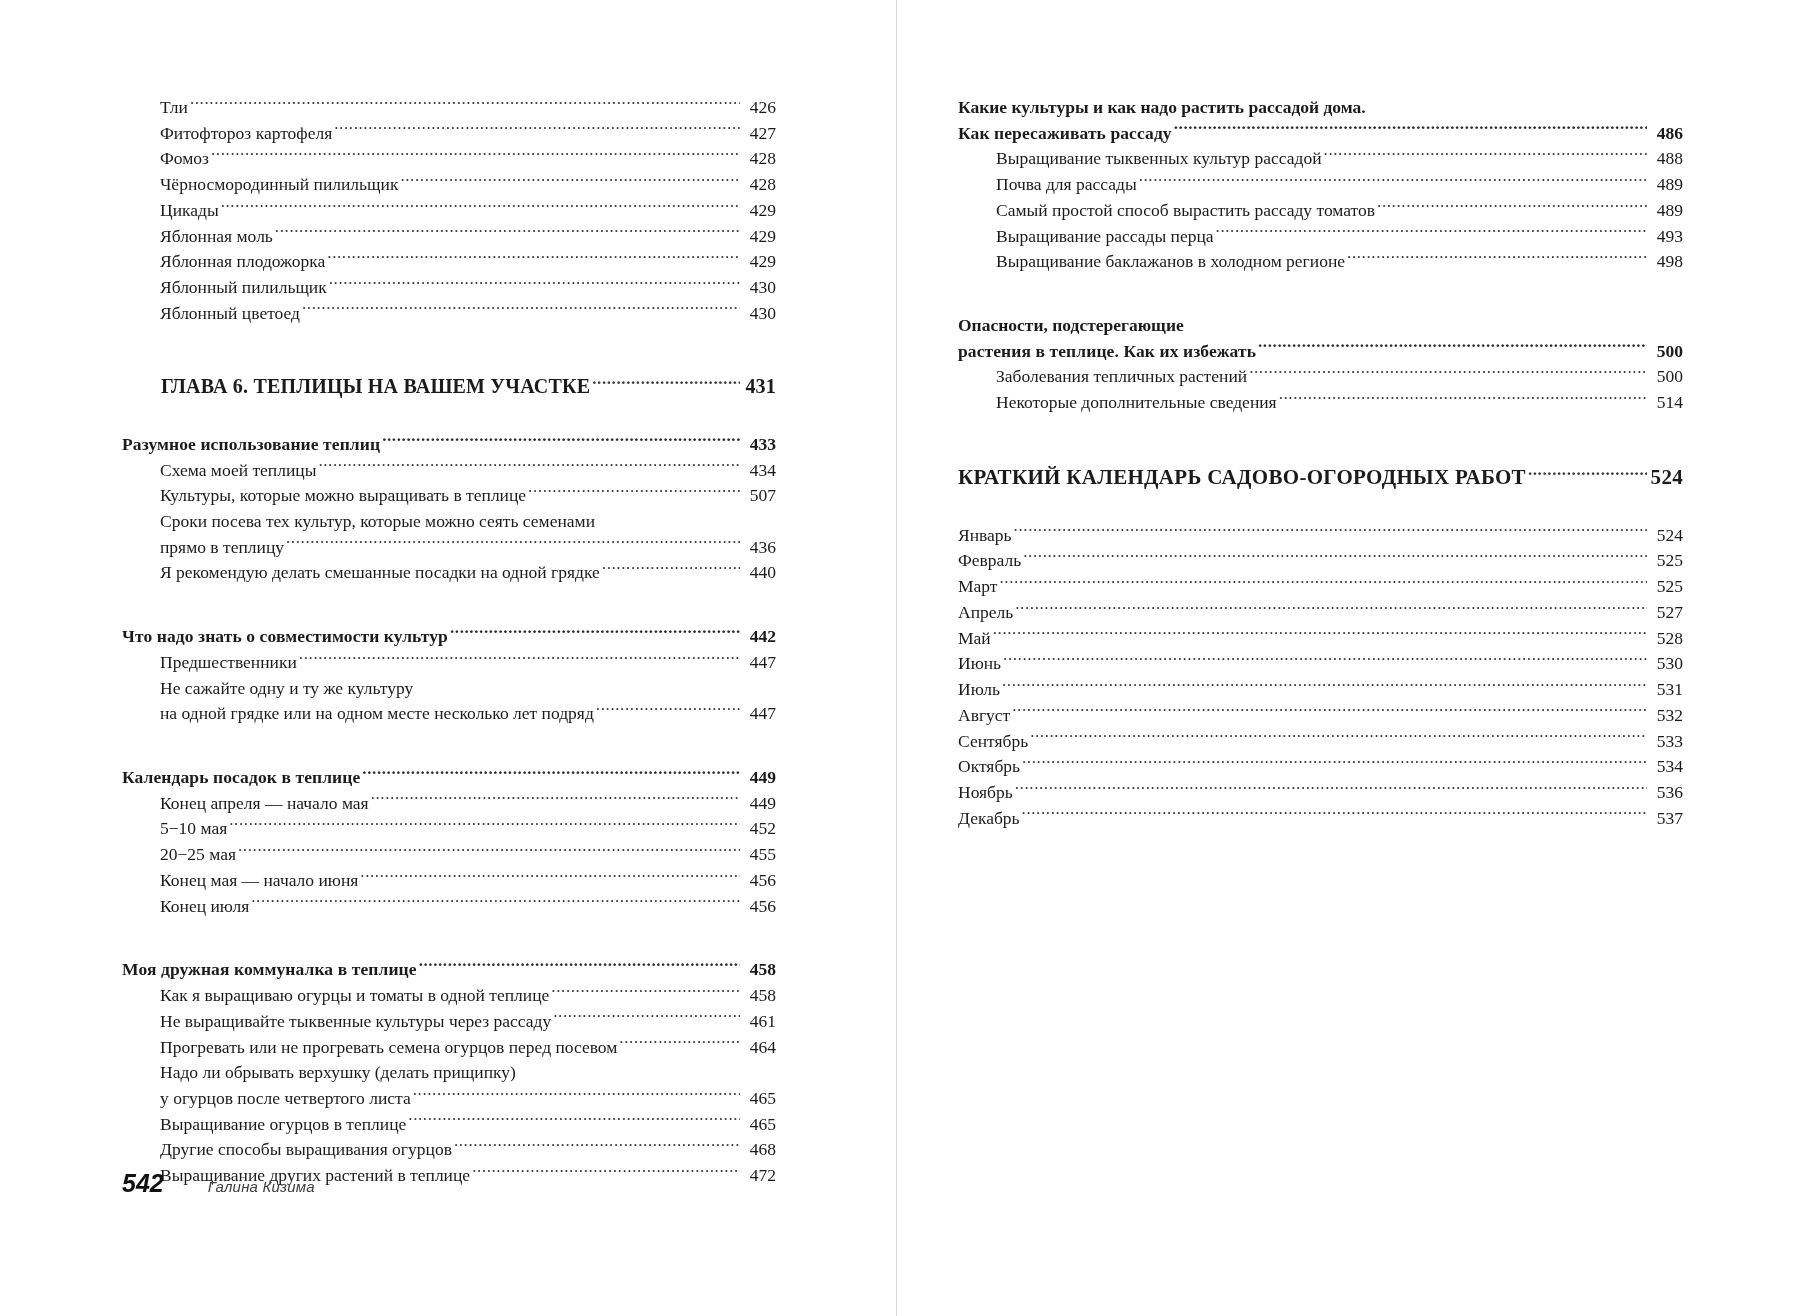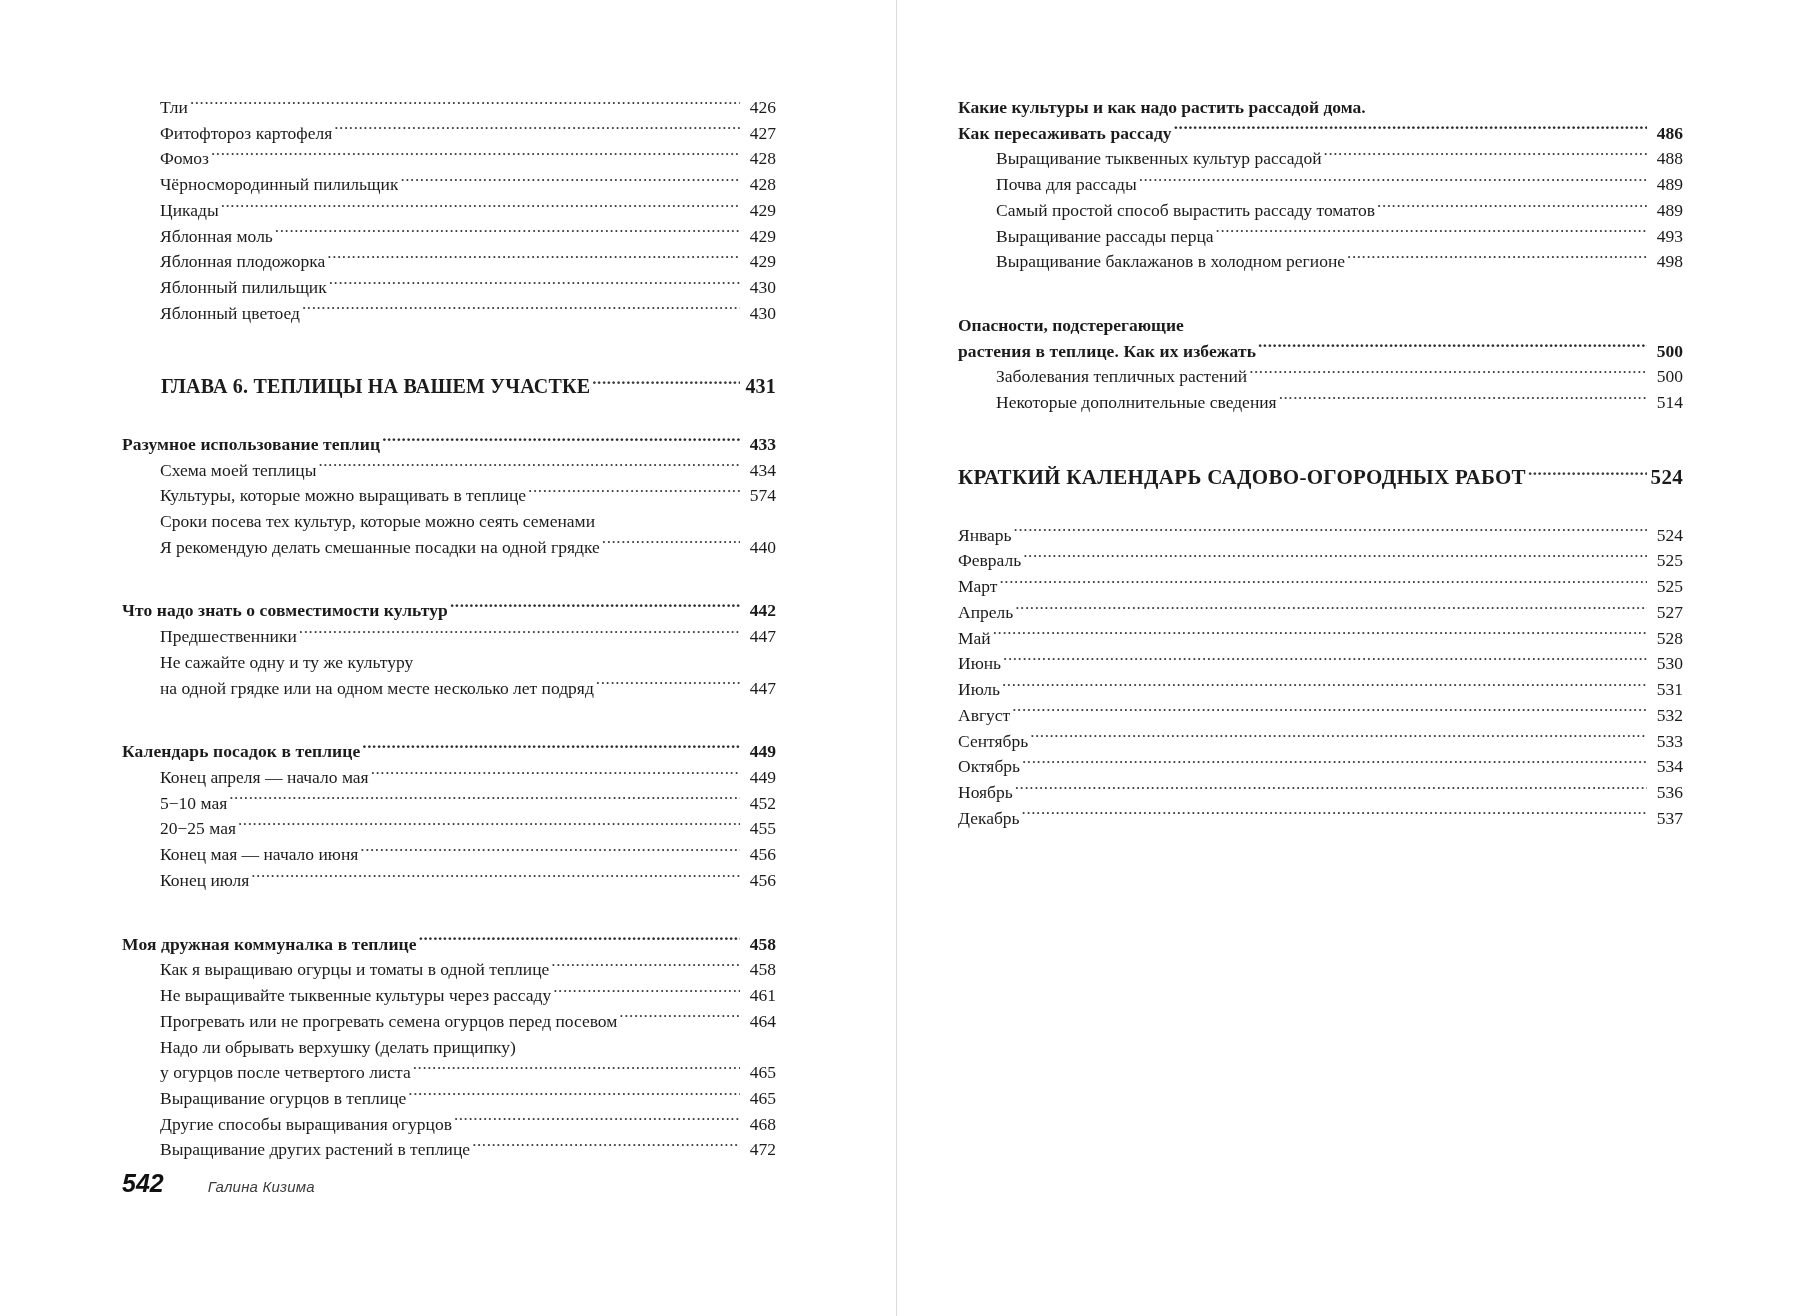--- a/index.html
+++ b/index.html
@@ -211,23 +211,28 @@
         <span class="p">433</span>
       </div>
       <div class="toc-line lvl2">
         <span class="t">Схема моей теплицы</span>
         <span class="dots"></span>
         <span class="p">434</span>
       </div>
       <div class="toc-line lvl2">
         <span class="t">Культуры, которые можно выращивать в теплице</span>
         <span class="dots"></span>
-        <span class="p">574</span>
+        <span class="p">507</span>
       </div>
       <div class="wrap-first lvl2">Сроки посева тех культур, которые можно сеять семенами</div>
+      <div class="toc-line lvl2">
+        <span class="t">прямо в теплицу</span>
+        <span class="dots"></span>
+        <span class="p">436</span>
+      </div>
       <div class="toc-line lvl2">
         <span class="t">Я рекомендую делать смешанные посадки на одной грядке</span>
         <span class="dots"></span>
         <span class="p">440</span>
       </div>
     </div>
 
     <div class="sp-38"></div>
 
     <div>

